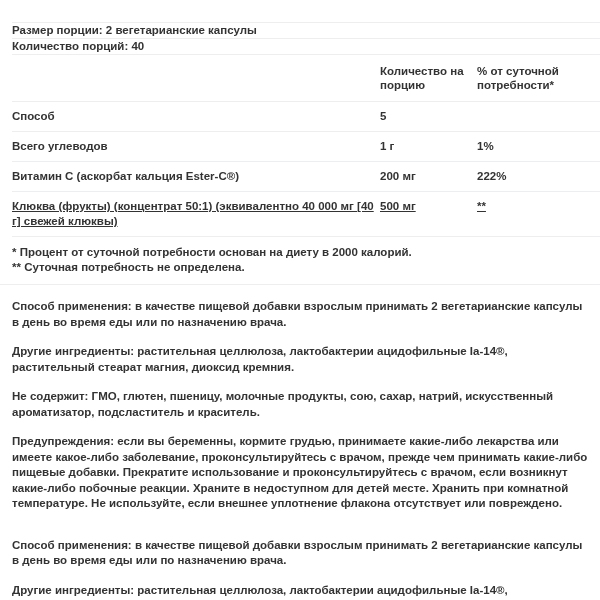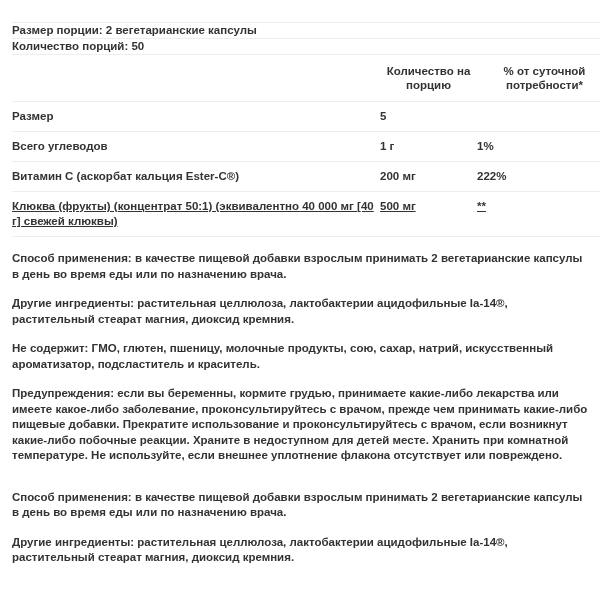--- a/index.html
+++ b/index.html
@@ -50,21 +50,20 @@
   }
   .row-serving.first td { border-top: 1px solid #eceef0; }
 
   .row-head td {
     border-top: 1px solid #eceef0;
     font-weight: bold;
     font-size: 11.5px;
     line-height: 14px;
     padding-top: 9px;
     padding-bottom: 9px;
-    text-align: center;
   }
 
   .row-data td {
     border-top: 1px solid #eceef0;
     font-weight: bold;
     font-size: 11.5px;
     line-height: 15px;
     padding-top: 7px;
     padding-bottom: 7px;
   }
@@ -113,33 +112,33 @@
       <col class="col-amount">
       <col class="col-dv">
     </colgroup>
     <tbody>
       <tr class="row-serving first">
         <td class="cell-pad-l">Размер порции: 2 вегетарианские капсулы</td>
         <td class="cell-pad"></td>
         <td class="cell-pad"></td>
       </tr>
       <tr class="row-serving">
-        <td class="cell-pad-l">Количество порций: 50</td>
+        <td class="cell-pad-l">Количество порций: 40</td>
         <td class="cell-pad"></td>
         <td class="cell-pad"></td>
       </tr>
 
       <tr class="row-head">
         <td class="cell-pad-l"></td>
         <td class="cell-pad">Количество на порцию</td>
         <td class="cell-pad">% от суточной потребности*</td>
       </tr>
 
       <tr class="row-data">
-        <td class="cell-pad-l">Размер</td>
+        <td class="cell-pad-l">Способ</td>
         <td class="cell-pad">5</td>
         <td class="cell-pad"></td>
       </tr>
       <tr class="row-data">
         <td class="cell-pad-l">Всего углеводов</td>
         <td class="cell-pad">1 г</td>
         <td class="cell-pad">1%</td>
       </tr>
       <tr class="row-data">
         <td class="cell-pad-l">Витамин C (аскорбат кальция Ester-C®)</td>
@@ -147,20 +146,24 @@
         <td class="cell-pad">222%</td>
       </tr>
       <tr class="row-data last">
         <td class="cell-pad-l">Клюква (фрукты) (концентрат 50:1) (эквивалентно 40 000 мг [40 г] свежей клюквы)</td>
         <td class="cell-pad">500 мг</td>
         <td class="cell-pad">**</td>
       </tr>
     </tbody>
   </table>
 
+  <div class="footnotes">
+    <div>* Процент от суточной потребности основан на диету в 2000 калорий.</div>
+    <div>** Суточная потребность не определена.</div>
+  </div>
 
   <div class="body-blocks">
     <p class="para">Способ применения: в качестве пищевой добавки взрослым принимать 2 вегетарианские капсулы в день во время еды или по назначению врача.</p>
     <p class="para">Другие ингредиенты: растительная целлюлоза, лактобактерии ацидофильные Ia-14®, растительный стеарат магния, диоксид кремния.</p>
     <p class="para">Не содержит: ГМО, глютен, пшеницу, молочные продукты, сою, сахар, натрий, искусственный ароматизатор, подсластитель и краситель.</p>
     <p class="para warn">Предупреждения: если вы беременны, кормите грудью, принимаете какие-либо лекарства или имеете какое-либо заболевание, проконсультируйтесь с врачом, прежде чем принимать какие-либо пищевые добавки. Прекратите использование и проконсультируйтесь с врачом, если возникнут какие-либо побочные реакции. Храните в недоступном для детей месте. Хранить при комнатной температуре. Не используйте, если внешнее уплотнение флакона отсутствует или повреждено.</p>
 
     <div class="spacer-block"></div>
 
     <p class="para">Способ применения: в качестве пищевой добавки взрослым принимать 2 вегетарианские капсулы в день во время еды или по назначению врача.</p>

